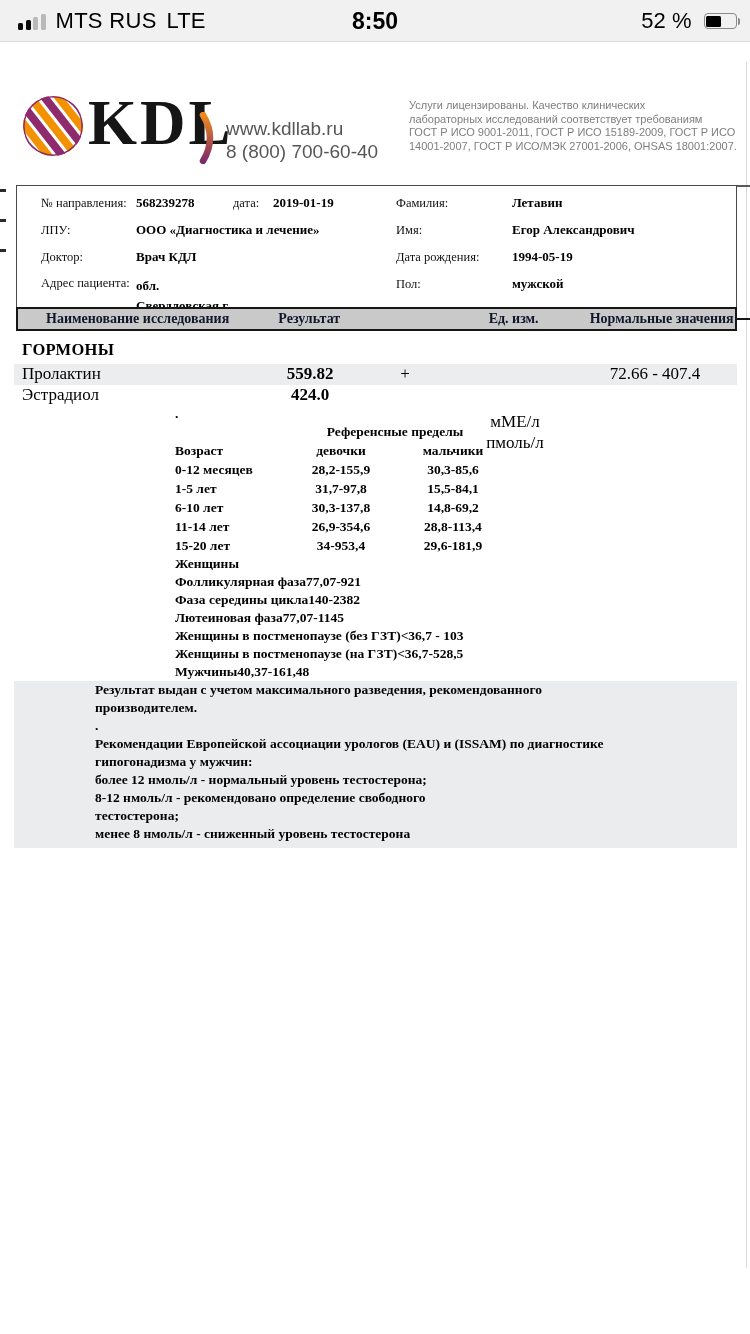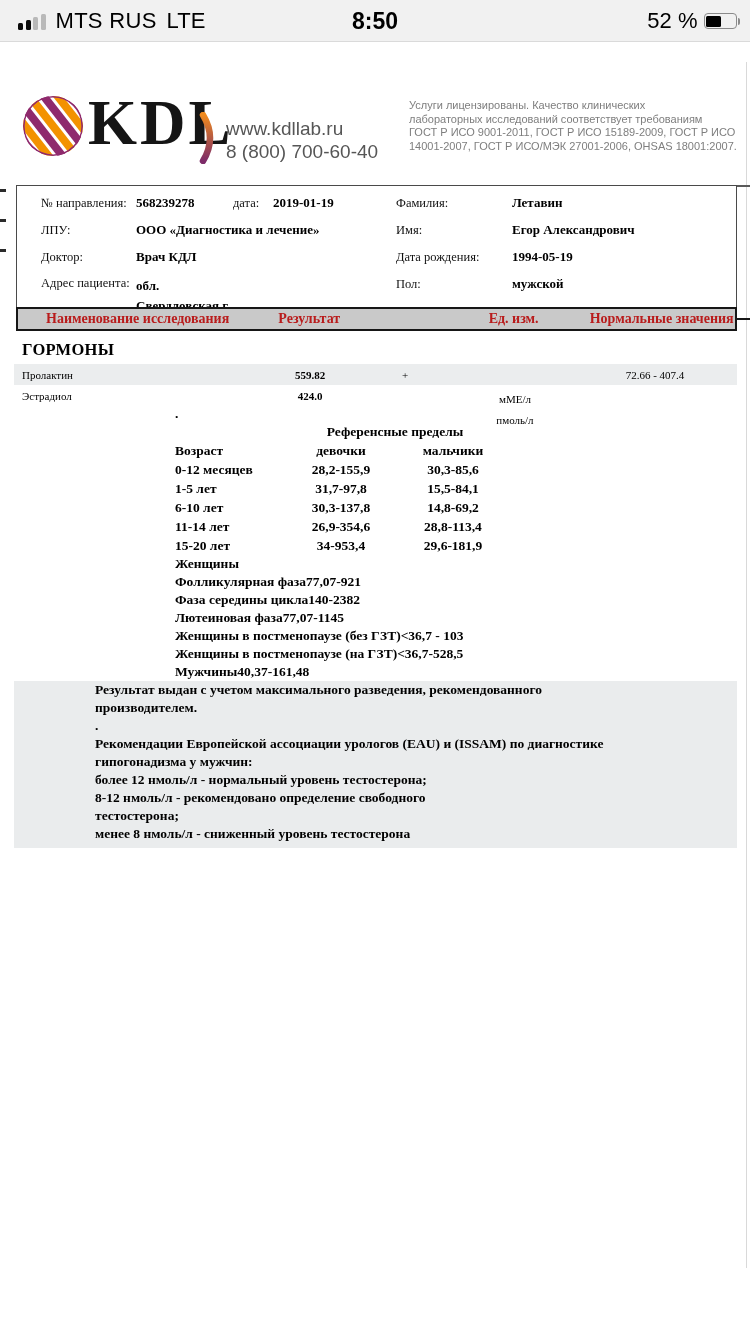--- a/index.html
+++ b/index.html
@@ -15,21 +15,21 @@
   .sig { display:flex; align-items:flex-end; gap:2.5px; height:17px; }
   .sig span { width:5px; border-radius:1.5px; display:block; }
   .sig .s1 { height:7px;  background:#0a0a0a; }
   .sig .s2 { height:10px; background:#0a0a0a; }
   .sig .s3 { height:13px; background:#b9b9b9; }
   .sig .s4 { height:16px; background:#b9b9b9; }
   .carrier { font-size:22px; letter-spacing:.3px; }
   .lte { font-size:22px; margin-left:0; }
   .sb-time { position:absolute; left:0; right:0; top:0; height:42px; display:flex;
              align-items:center; justify-content:center; font-size:23px; font-weight:700; }
-  .sb-right { position:absolute; right:10px; top:0; height:42px; display:flex; align-items:center; gap:6px; }
+  .sb-right { position:absolute; right:10px; top:0; height:42px; display:flex; align-items:center; gap:12px; }
   .batt-pct { font-size:22px; }
   .batt { display:flex; align-items:center; }
   .batt-body { width:33px; height:16px; border:1.5px solid #8a8a8a; border-radius:4px;
                padding:1.5px; }
   .batt-fill { width:52%; height:100%; background:#000; border-radius:1.5px; }
   .batt-nub { width:2.5px; height:7px; background:#8a8a8a; border-radius:0 2px 2px 0; margin-left:1px; }
 
   
   .sphere { position:absolute; left:22px; top:95px; }
   .brand-word { position:absolute; left:88px; top:87px; font-size:63px; font-weight:700;
@@ -58,31 +58,31 @@
   .pat-value { font-size:13px; font-weight:700; color:#000; }
   .pl-l  { width:95px; }
   .pl-r  { width:116px; }
   .pv-ref { width:97px; }
   .pl-date { width:40px; font-size:12.5px; font-weight:400; }
   .addr-lines { line-height:20px; }
 
   
   .band { position:absolute; left:16px; top:307px; width:721px; height:24px;
           background:#c9c9c9; border:2px solid #161616; display:flex; align-items:center;
-          font-size:14px; font-weight:700; color:#b91c1c; }
+          font-size:14px; font-weight:700; color:#0f172a; }
   .band .c-name   { width:232px; padding-left:28px; }
   .band .c-result { width:120px; text-align:center; }
   .band .c-flag   { width:70px; }
   .band .c-unit   { width:150px; text-align:center; }
   .band .c-normal { width:147px; text-align:center; }
 
   
   .content { position:absolute; left:14px; top:340px; width:723px; }
   .section-title { font-size:16.5px; font-weight:700; letter-spacing:.3px; padding-left:8px; height:24px; }
-  .rrow { display:flex; align-items:center; height:21px; font-size:11px; }
+  .rrow { display:flex; height:21px; font-size:17px; }
   .rrow.stripe { background:#ebedee; }
   .rc-name   { width:236px; padding-left:8px; }
   .rc-result { width:120px; text-align:center; font-weight:700; }
   .rc-flag   { width:70px; text-align:center; }
   .rc-unit   { width:150px; text-align:center;margin-top:48px; }
   .rc-normal { width:130px; text-align:center; }
 
   .refblock { margin-left:161px; width:560px; font-weight:700; font-size:13.5px; color:#000; }
   .ref-dot { height:16px; line-height:16px; }
   .ref-title { width:440px; text-align:center; height:19px; line-height:19px; }

